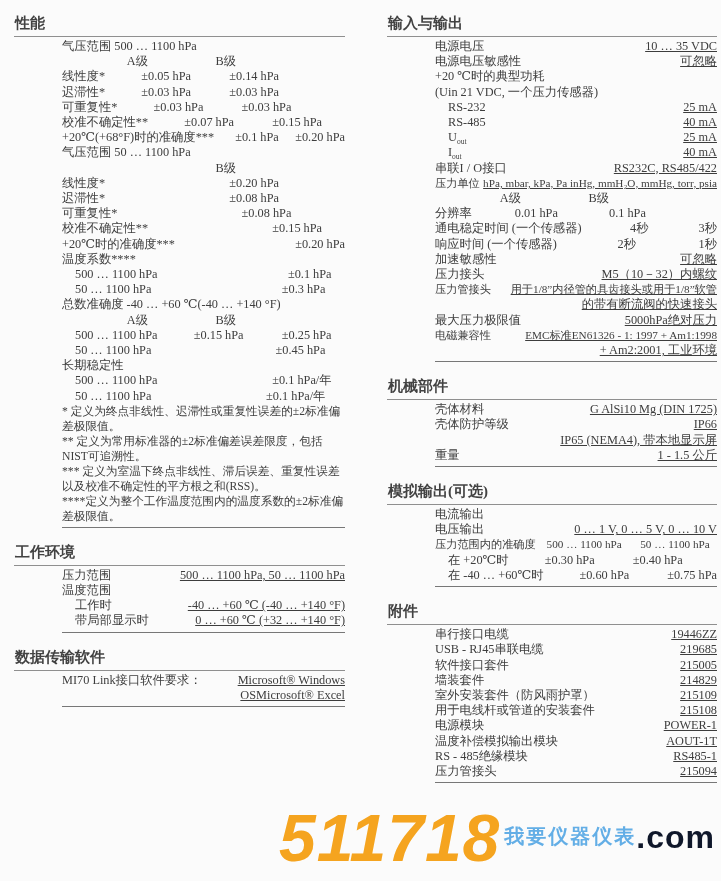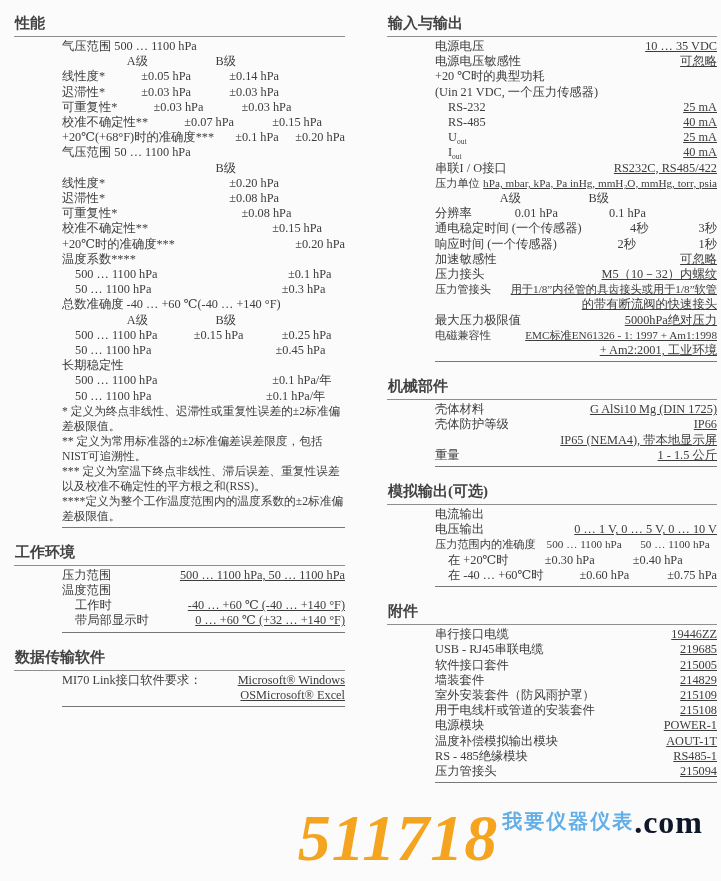--- a/index.html
+++ b/index.html
@@ -27,23 +27,23 @@
   .row .lbl{white-space:nowrap;}
   .row .lbl.ind{padding-left:13px;}
   .row .val{flex:1;text-align:right;white-space:nowrap;text-decoration:underline;}
   .row .ca{width:86px;text-align:right;white-space:nowrap;}
   .row .cb{width:88px;text-align:right;white-space:nowrap;}
   .row.note{display:block;line-height:15px;font-size:11.7px;}
   .row.small{font-size:11.2px;}
   .row sub{font-size:7.5px;line-height:0;}
   
   .brand{
-    position:absolute;right:18px;bottom:16px;
-    display:flex;align-items:flex-start;
-    font-family:Liberation Serif, serif;
+    position:absolute;right:6px;bottom:16px;
+    display:flex;align-items:center;
+    font-family:Liberation Sans, sans-serif;
   }
   .brand-number{
     font-size:66px;font-weight:800;font-style:italic;
     line-height:0.82;color:#F5A41F;letter-spacing:1px;
   }
   .brand-side{display:flex;align-items:flex-start;margin-left:4px;}
   .brand-slogan{
     font-size:20px;font-weight:bold;color:#63AEE6;letter-spacing:2px;line-height:1;
     margin-bottom:3px;
   }

